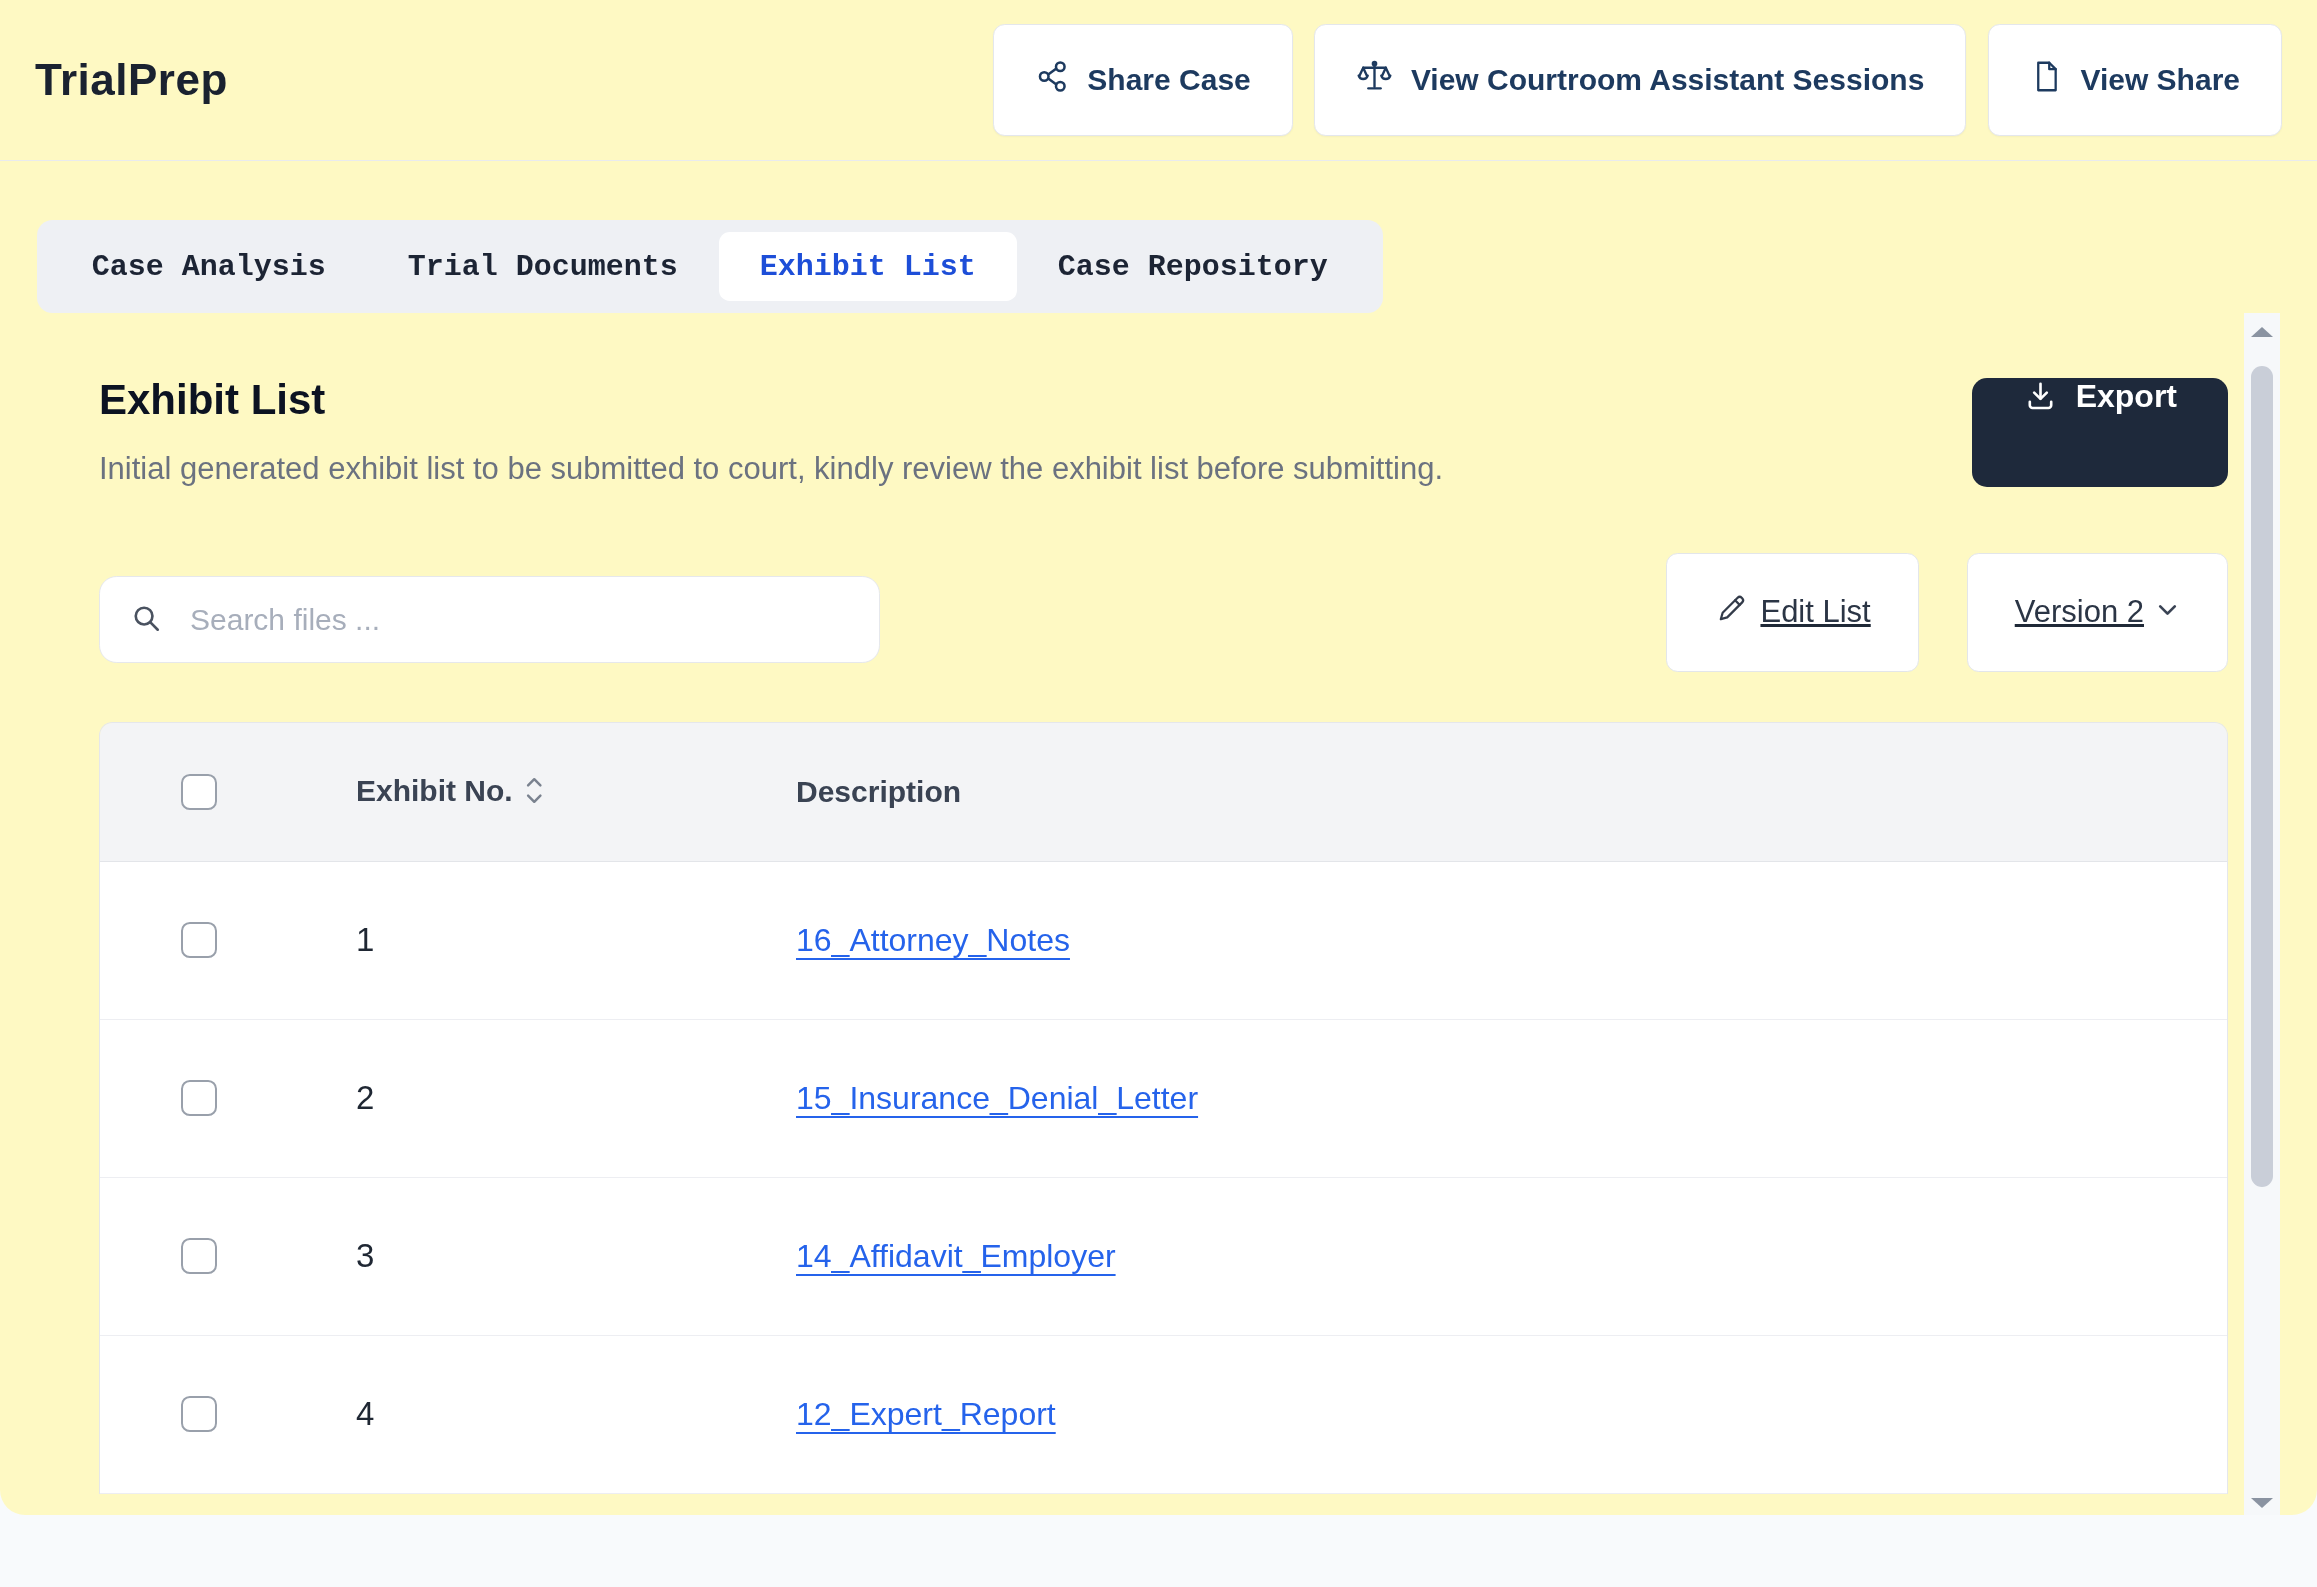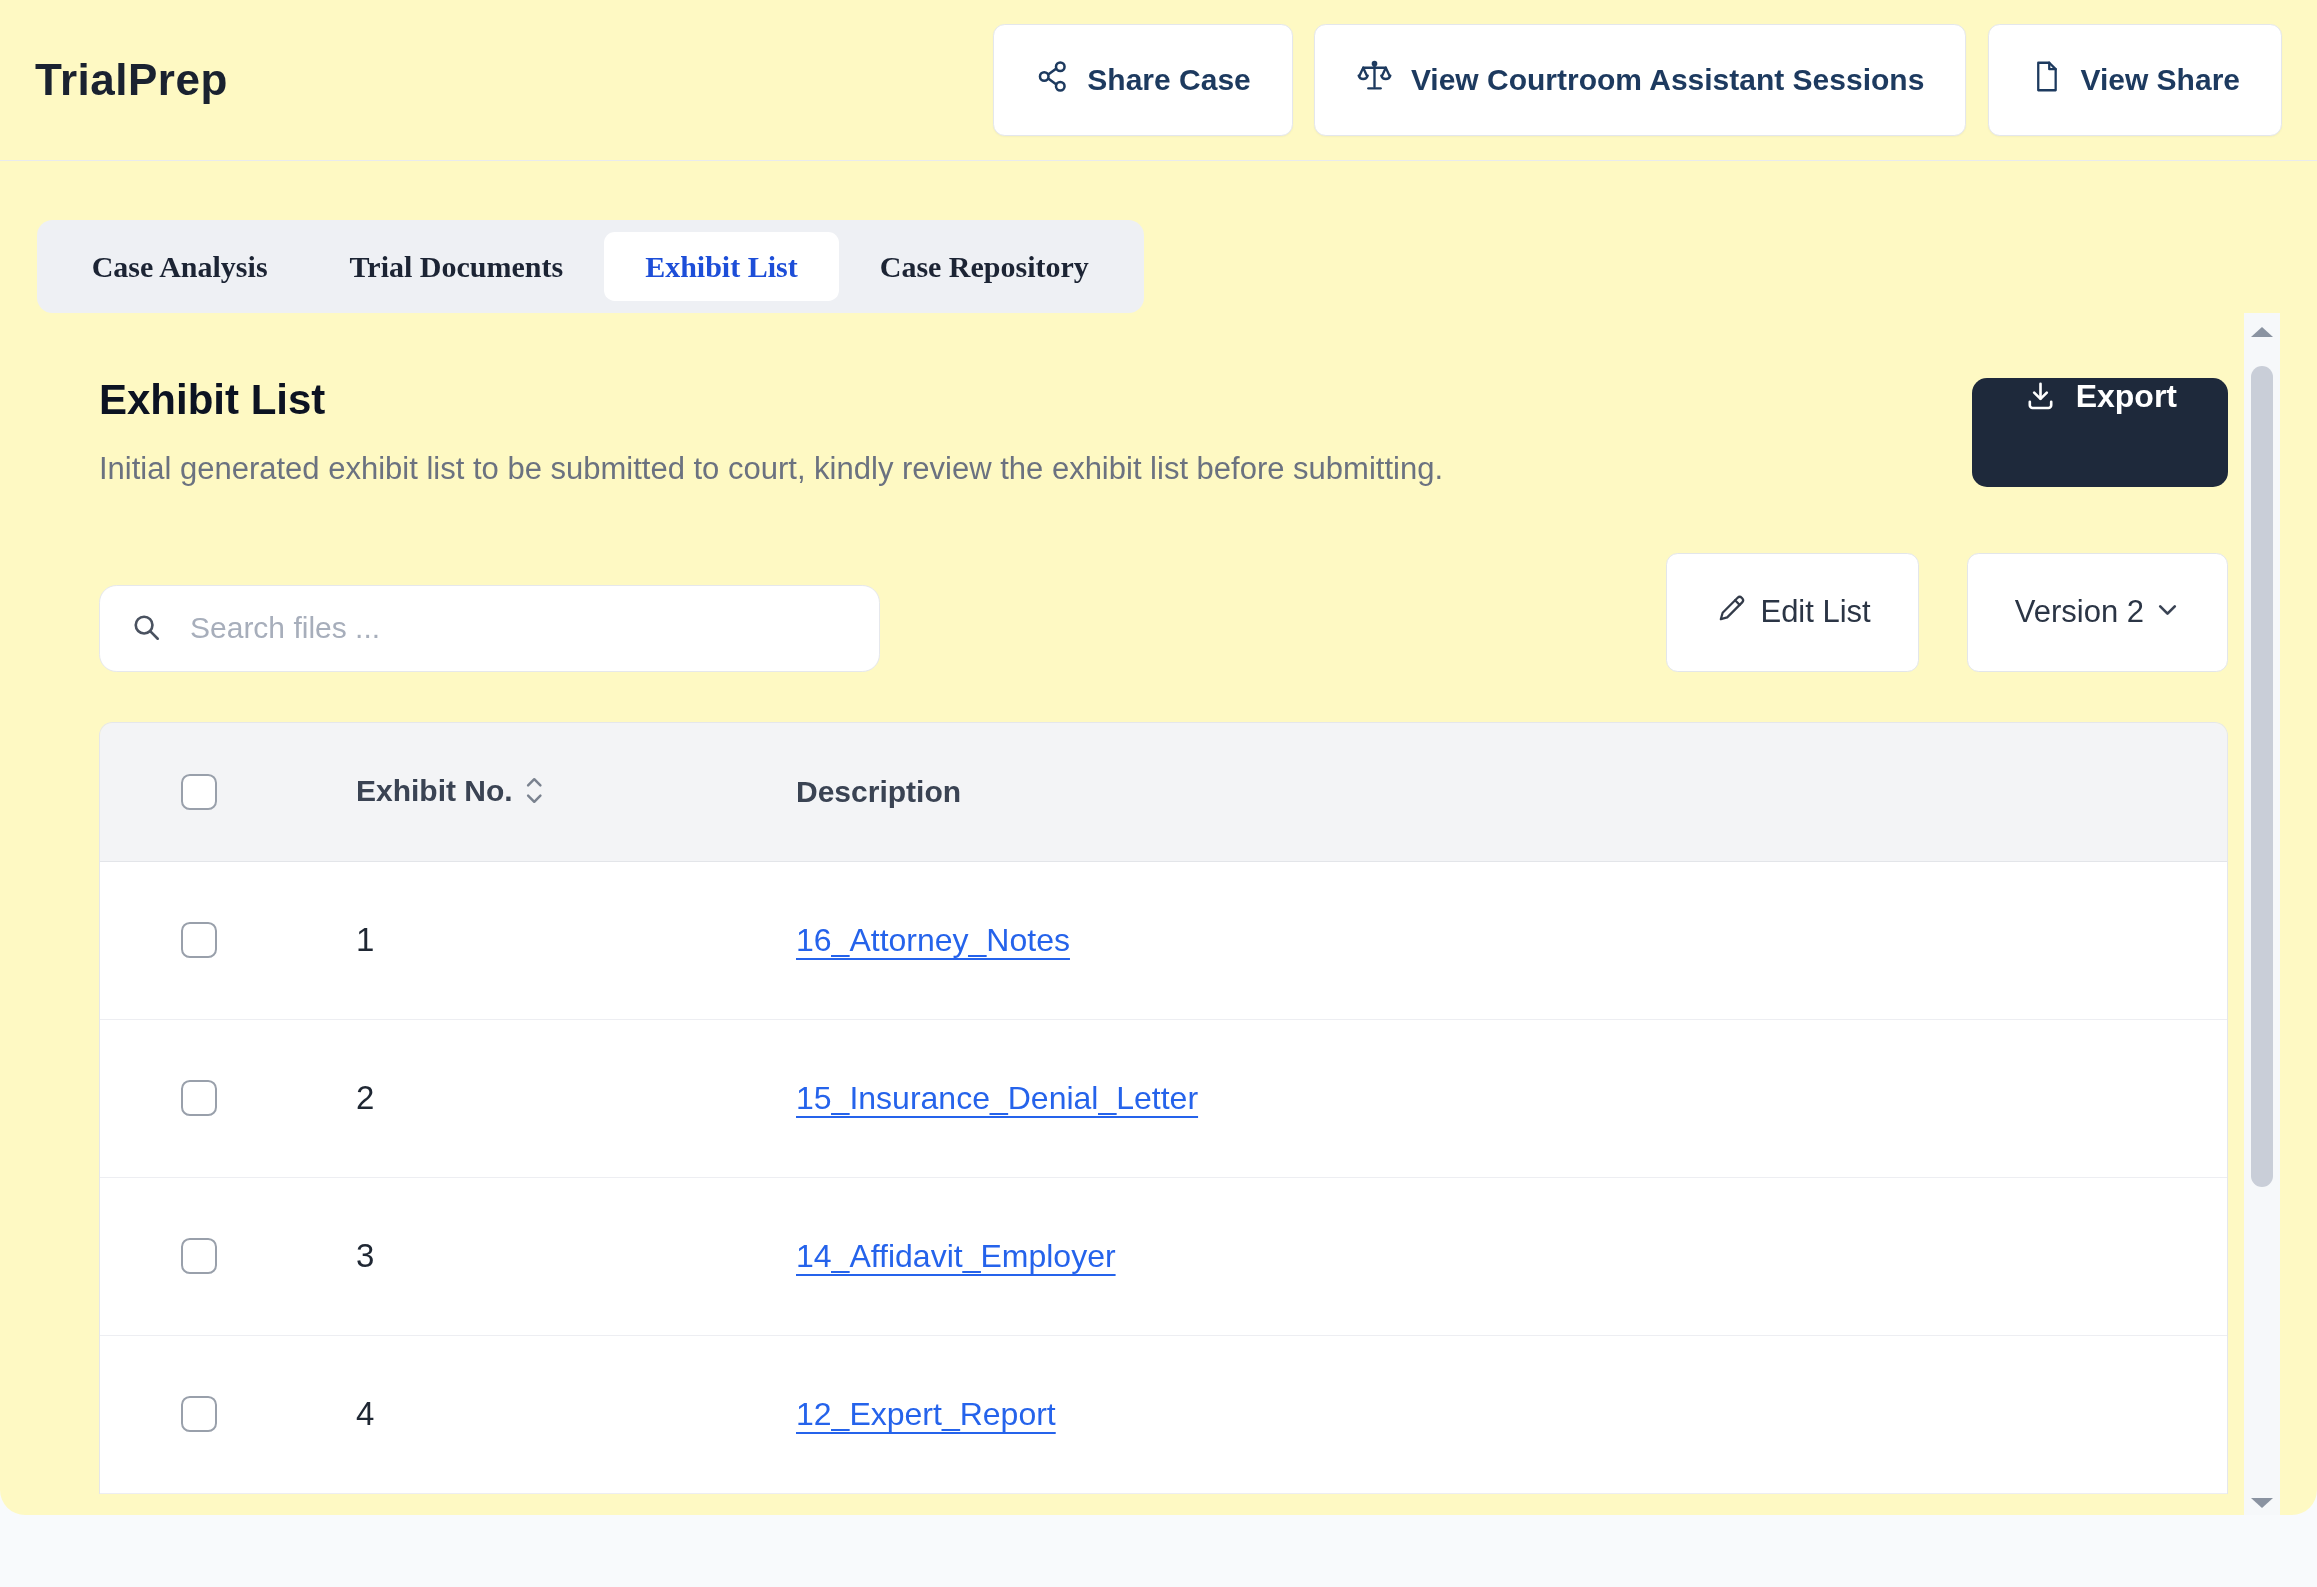--- a/index.html
+++ b/index.html
@@ -49,21 +49,21 @@
     border-radius:15.6px;
     padding:11.7px 13.7px;
     height:93px;
   }
   .tab {
     padding:0 41px; height:69px;
     display:flex; align-items:center;
     font-size:30px; font-weight:700; color:#1c2434;
     border-radius:10.7px;
     cursor:pointer; background:transparent; border:none;
-    font-family:Liberation Serif, serif;
+    font-family:Liberation Mono, monospace;
   }
   .tab.active { background:#ffffff; color:#1d4ed8; }
 
   
   .scroll-region { position:relative; height:1202px; }
   .content { padding:61px 52px 0 62px; }
 
   .section-title { margin:0; font-size:42px; line-height:52px; font-weight:700; color:#0c1322; }
   .section-sub { margin:21.5px 0 0 0; font-size:31px; line-height:41px; color:#6b7280; }
 
@@ -72,21 +72,21 @@
     height:109px; padding:0 51px;
     display:flex; gap:17.6px;
     background:#1e293b; color:#ffffff;
     border:none; border-radius:15px;
     font-size:32px; font-weight:700;
     cursor:pointer; font-family:inherit;
   }
 
   .controls-row {
     margin-top:64px;
-    display:flex; justify-content:space-between; align-items:flex-end;
+    display:flex; justify-content:space-between; align-items:center;text-decoration:underline;
   }
   .search-wrap {
     margin-top:15.6px;
     position:relative;
     width:781px; height:87px;
   }
   .search-wrap svg { position:absolute; left:31px; top:26px; }
   .search-input {
     width:100%; height:100%;
     border:1.5px solid #e6e8ec; border-radius:17.6px;

